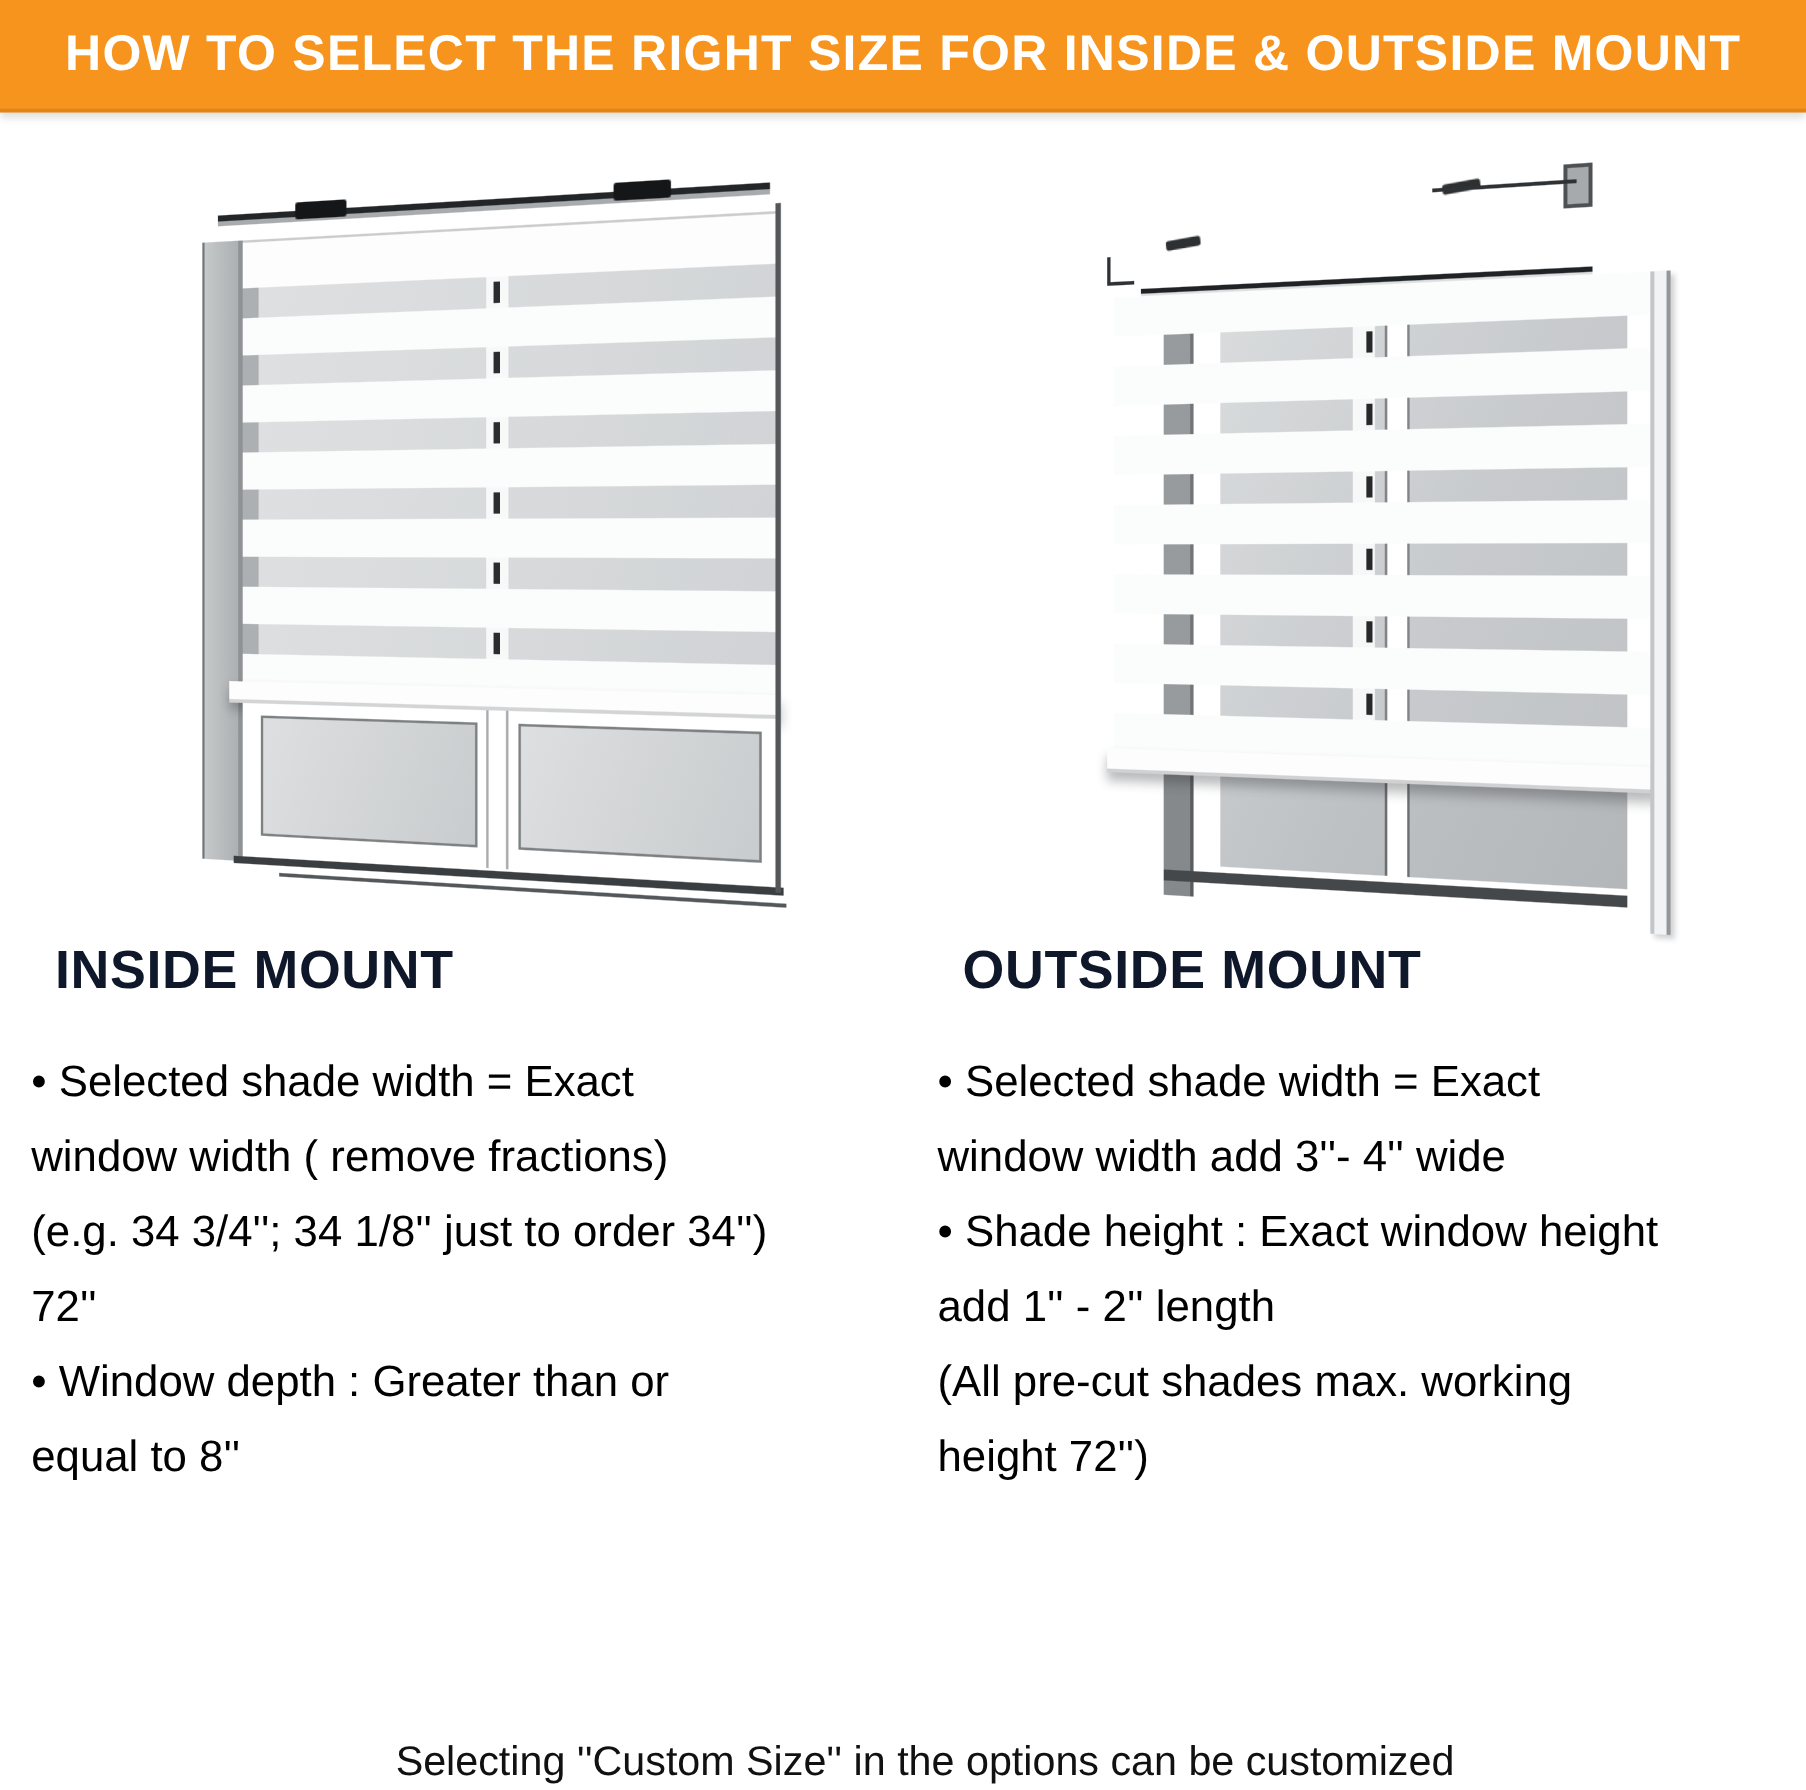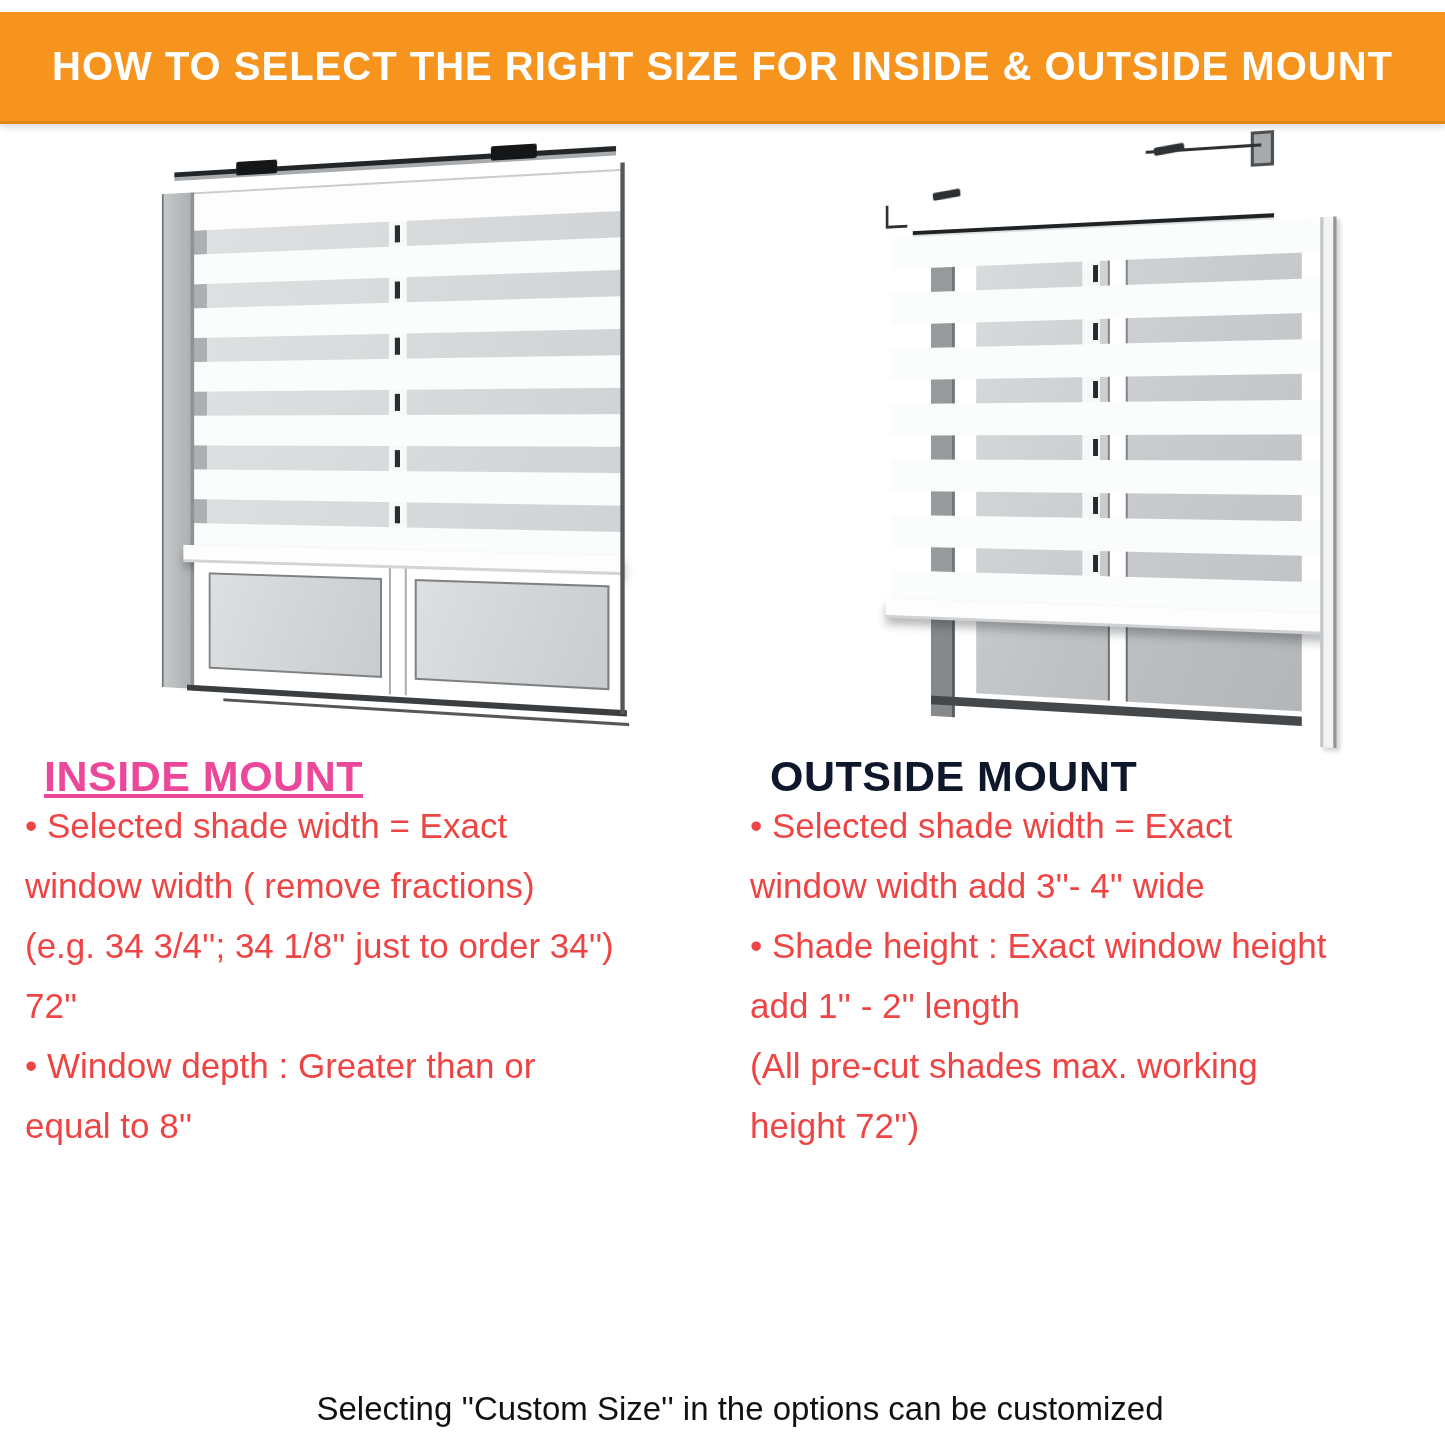--- a/index.html
+++ b/index.html
@@ -6,40 +6,39 @@
   html,body { margin:0; padding:0; }
   body {
     width:1445px; height:1432px;
     position:relative; overflow:hidden;
     background:#ffffff;
     font-family:"Liberation Sans", sans-serif;
   }
 
   
   .banner {
-    position:absolute; top:0; left:0; width:1445px; height:112px;
+    position:absolute; top:0; left:0; width:1445px; height:90px;
     display:flex; align-items:center; justify-content:center;
     border-bottom:3px solid rgba(160,90,0,0.25);
     box-shadow:0 4px 6px rgba(0,0,0,0.12);
-    margin-top:12px;
   }
   .banner-title {
     font-size:40px; font-weight:bold; letter-spacing:1px; white-space:nowrap;
   }
 
   
   .col-heading {
     position:absolute; font-size:43px; font-weight:bold; line-height:48px;
     letter-spacing:0.5px; white-space:nowrap;
   }
   #heading-inside  { left:44px;  top:752px; }
   #heading-outside { left:770px; top:752px; }
 
   
-  .text-col { position:absolute; top:796px; width:700px; color:#ef4444; }
+  .text-col { position:absolute; top:836px; width:700px; color:#000000; }
   #col-inside  { left:25px; }
   #col-outside { left:750px; }
   .text-line { height:60px; line-height:60px; font-size:35px; white-space:pre; }
 
   
   .footer-note {
     position:absolute; top:1390px; left:0; width:1445px;
     text-align:center; font-size:33px; color:#111; white-space:nowrap;padding-left:35px;
   }
 
@@ -201,21 +200,21 @@
     </div>
     <div class="oi-shade">
       <div class="oi-seam"></div>
       <div class="oi-seamdash"></div>
     </div>
     <div class="oi-bottombar"></div>
     <div class="oi-siderail"></div>
   </div>
 </div>
 
-<div class="col-heading" id="heading-inside" style="color: #ec4899; text-decoration: underline;">INSIDE MOUNT</div>
+<div class="col-heading" id="heading-inside" style="color: #0f172a;">INSIDE MOUNT</div>
 <div class="col-heading" id="heading-outside" style="color: #0f172a;">OUTSIDE MOUNT</div>
 
 <div class="text-col" id="col-inside">
     <div class="text-line">• Selected shade width = Exact</div>
     <div class="text-line">window width ( remove fractions)</div>
     <div class="text-line">(e.g. 34 3/4''; 34 1/8'' just to order 34'')</div>
     <div class="text-line">72''</div>
     <div class="text-line">• Window depth : Greater than or</div>
     <div class="text-line">equal to 8''</div>
   </div>

